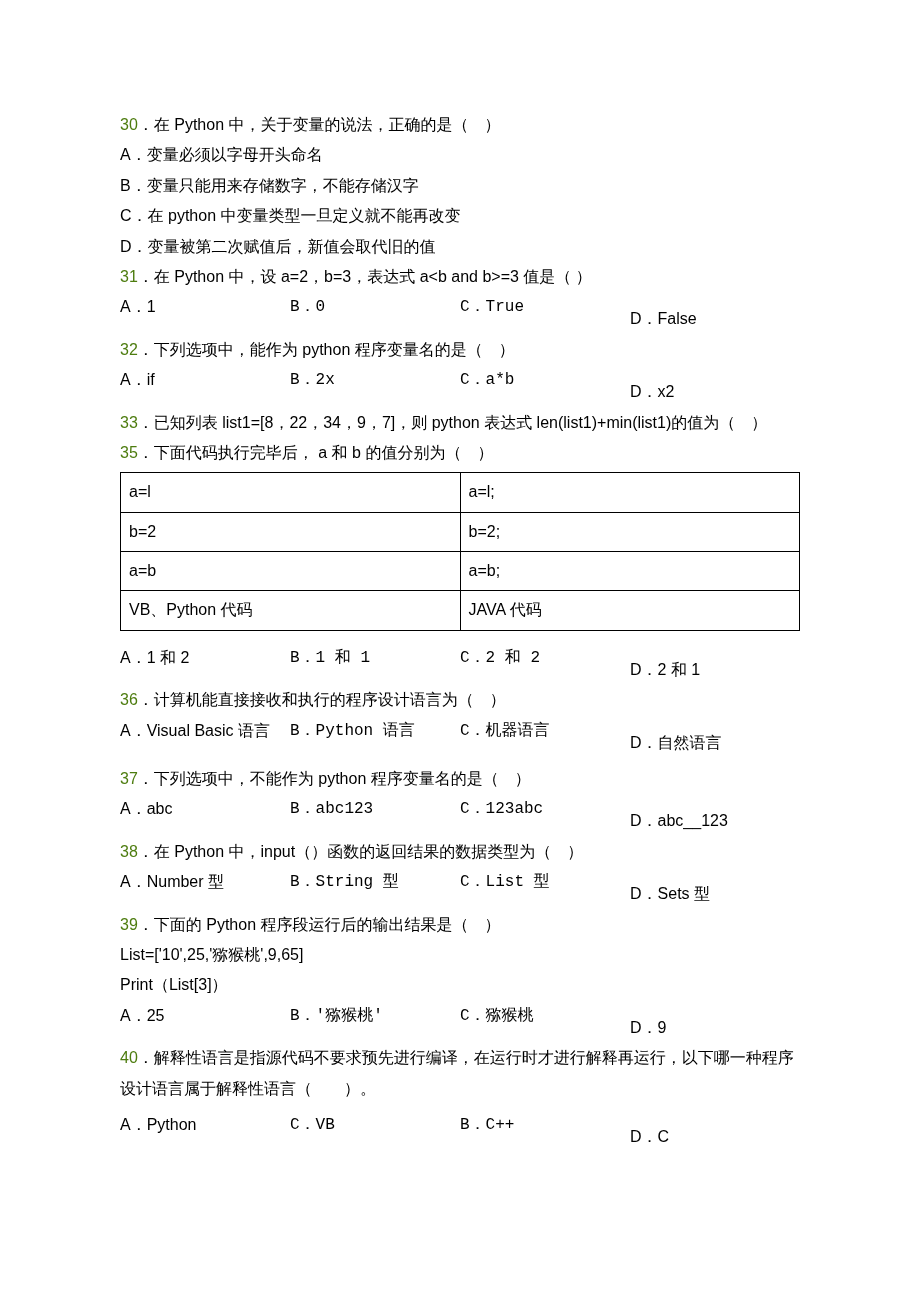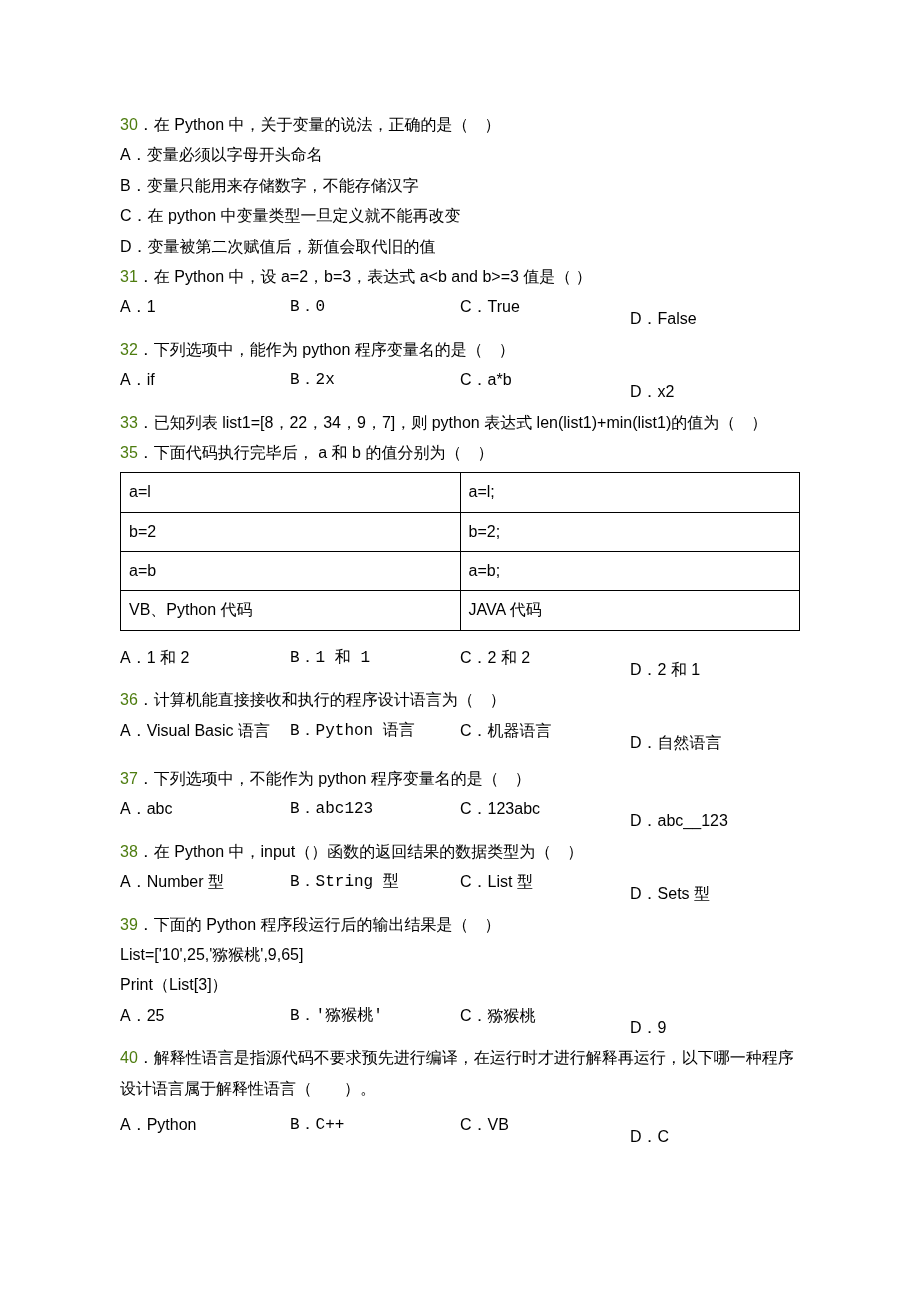--- a/index.html
+++ b/index.html
@@ -20,21 +20,21 @@
     color: #4d7c0f;
   }
   .opts {
     display: flex;
   }
   .opt {
     flex: 0 0 auto;
   }
   .w1 { width: 170px; }
   .w2 { width: 170px; font-family: Liberation Mono, monospace; }
-  .w3 { width: 170px; }
+  .w3 { width: 170px; font-family: Liberation Mono, monospace; }
   .w4 { width: 170px; margin-top: 12px; }
   table.codebox {
     border-collapse: collapse;
     width: 100%;
     margin-top: 4px;
     margin-bottom: 12px;
   }
   table.codebox td {
     border: 1px solid #000;
     padding: 4px 8px;
@@ -173,19 +173,19 @@
     </div>
   </div>
 
   <div>
     <div>
       <span class="qnum">40</span><span>．解释性语言是指源代码不要求预先进行编译，在运行时才进行解释再运行，以下哪一种程序设计语言属于解释性语言（　　）。</span>
     </div>
     <div class="spacer"></div>
     <div class="opts">
       <div class="opt w1">A．Python</div>
+      <div class="opt w3">C．VB</div>
       <div class="opt w2">B．C++</div>
-      <div class="opt w3">C．VB</div>
       <div class="opt w4">D．C</div>
     </div>
   </div>
 
 </div>
 
 </body></html>

